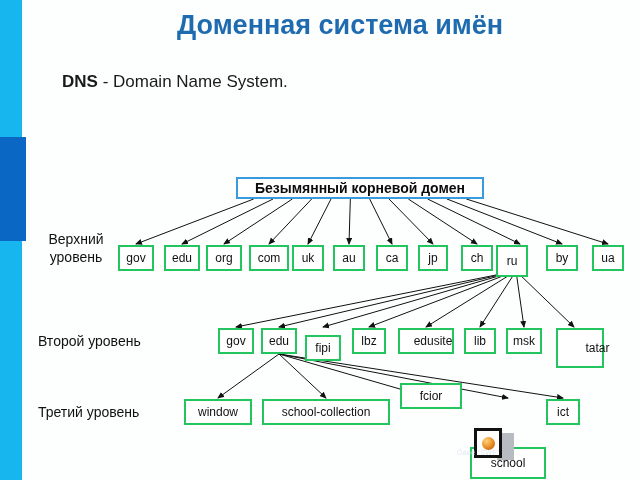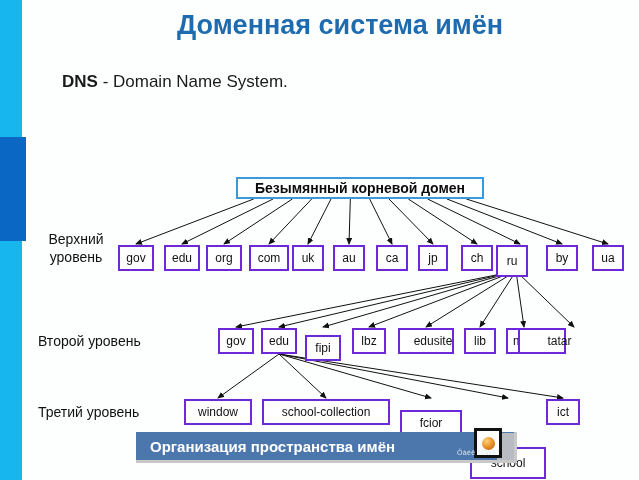--- a/index.html
+++ b/index.html
@@ -79,21 +79,21 @@
     left: 0;
     top: 0;
     width: 639px;
     height: 480px;
     pointer-events: none;
   }
 
   .node {
     position: absolute;
     box-sizing: border-box;
-    border: 2px solid #6d28d9;
+    border: 2px solid #22c55e;
     background: #ffffff;
     color: #111;
     font-size: 12px;
     line-height: 1;
     display: flex;
     align-items: center;
     justify-content: center;
     white-space: nowrap;
   }
   .node.root {
@@ -270,50 +270,47 @@
         </div>
         <div class="node" style="left: 398px; top: 328px; width: 56px; height: 26px; padding-left: 14px;">
           <span>edusite</span>
         </div>
         <div class="node" style="left: 464px; top: 328px; width: 32px; height: 26px;">
           <span>lib</span>
         </div>
         <div class="node" style="left: 506px; top: 328px; width: 36px; height: 26px;">
           <span>msk</span>
         </div>
-        <div class="node" style="left: 518px; top: 328px; width: 48px; height: 26px; padding-left: 35px;">
+        <div class="node" style="left: 556px; top: 328px; width: 48px; height: 40px; padding-left: 35px;">
           <span>tatar</span>
         </div>
         <div class="node" style="left: 184px; top: 399px; width: 68px; height: 26px;">
           <span>window</span>
         </div>
         <div class="node" style="left: 262px; top: 399px; width: 128px; height: 26px;">
           <span>school-collection</span>
         </div>
-        <div class="node" style="left: 400px; top: 410px; width: 62px; height: 26px;">
+        <div class="node" style="left: 400px; top: 383px; width: 62px; height: 26px;">
           <span>fcior</span>
         </div>
         <div class="node" style="left: 470px; top: 399px; width: 76px; height: 32px; margin-top: 48px;">
           <span>school</span>
         </div>
         <div class="node" style="left: 546px; top: 399px; width: 34px; height: 26px;">
           <span>ict</span>
         </div>
       </div>
   </div>
 
   <div class="lvl-label two-line" id="lab-top" style="left: 38px; top: 231px; width: 76px;">
       <div>Верхний</div>
       <div>уровень</div>
     </div>
   <div class="lvl-label" id="lab-second" style="left: 38px; top: 333px;">Второй уровень</div>
   <div class="lvl-label" id="lab-third" style="left: 38px; top: 404px;">Третий уровень</div>
 
-  <div class="banner">
-    <span class="banner-text">Организация пространства имён</span>
-  </div>
   <div class="banner-edge"></div>
   <div class="banner-iconbox">
     <span class="banner-icon-glyph"></span>
   </div>
   <div class="banner-caption">Óàéë "SWF"</div>
 
 </div>
 
 </body></html>

